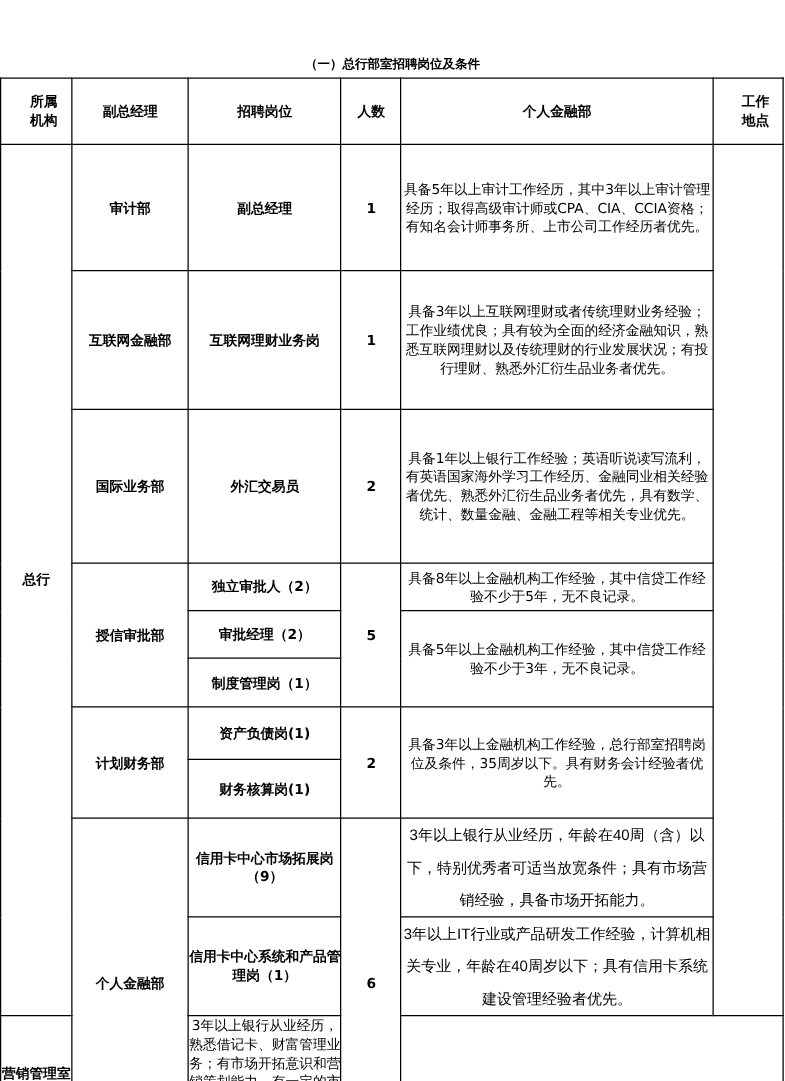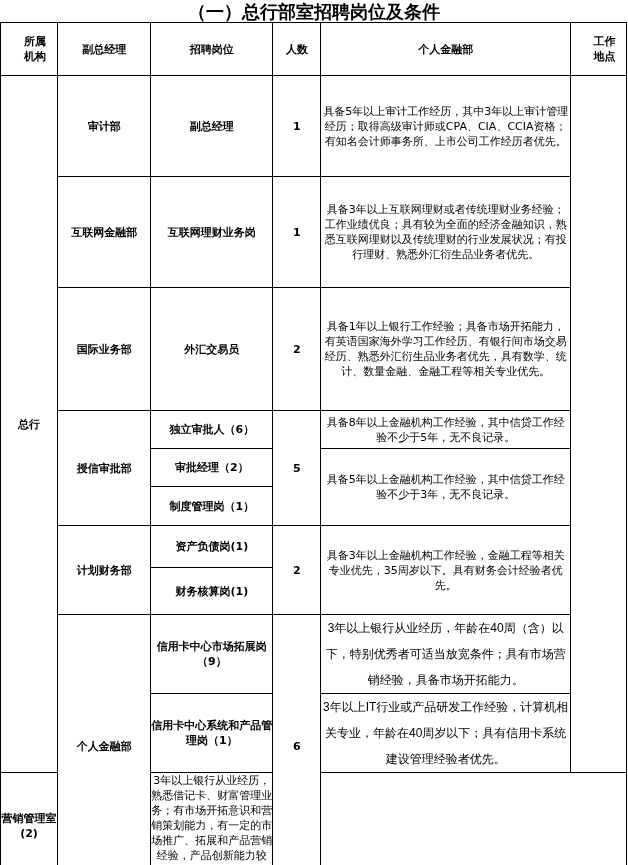--- a/index.html
+++ b/index.html
@@ -15,26 +15,27 @@
     color: #000000;
   }
   .page {
     position: relative;
     width: 628px;
     height: 865px;
     box-sizing: border-box;
   }
   .doc-title {
     text-align: center;
-    font-size: 18px;
+    font-size: 10px;
     font-weight: bold;
     line-height: 21px;
     padding-top: 1px;
     letter-spacing: 0px;
     white-space: nowrap;
+    margin-top: 40px;
   }
   table.recruit {
     border-collapse: collapse;
     table-layout: fixed;
     width: 627px;
     margin: 0;
     border: 1px solid #000;
   }
   table.recruit td {
     border: 1px solid #000;
@@ -141,43 +142,43 @@
         <td class="dept" style="height:110px">互联网金融部</td>
         <td class="post">互联网理财业务岗</td>
         <td class="num">1</td>
         <td class="cond">具备3年以上互联网理财或者传统理财业务经验；工作业绩优良；具有较为全面的经济金融知识，熟悉互联网理财以及传统理财的行业发展状况；有投行理财、熟悉外汇衍生品业务者优先。</td>
       </tr>
 
       <tr>
         <td class="dept" style="height:122px">国际业务部</td>
         <td class="post">外汇交易员</td>
         <td class="num">2</td>
-        <td class="cond">具备1年以上银行工作经验；具备市场开拓能力，有英语国家海外学习工作经历、有银行间市场交易经历、熟悉外汇衍生品业务者优先，具有数学、统计、数量金融、金融工程等相关专业优先。</td>
+        <td class="cond">具备1年以上银行工作经验；英语听说读写流利，有英语国家海外学习工作经历、金融同业相关经验者优先、熟悉外汇衍生品业务者优先，具有数学、统计、数量金融、金融工程等相关专业优先。</td>
       </tr>
 
       <tr>
         <td class="dept" rowspan="3">授信审批部</td>
-        <td class="post" style="height:37px">独立审批人（6）</td>
+        <td class="post" style="height:37px">独立审批人（2）</td>
         <td class="num" rowspan="3">5</td>
         <td class="cond">具备8年以上金融机构工作经验，其中信贷工作经验不少于5年，无不良记录。</td>
       </tr>
 
       <tr>
         <td class="post" style="height:37px">审批经理（2）</td>
         <td class="cond" rowspan="2">具备5年以上金融机构工作经验，其中信贷工作经验不少于3年，无不良记录。</td>
       </tr>
       <tr>
         <td class="post" style="height:38px">制度管理岗（1）</td>
       </tr>
 
       <tr>
         <td class="dept" rowspan="2">计划财务部</td>
         <td class="post" style="height:41px">资产负债岗(1)</td>
         <td class="num" rowspan="2">2</td>
-        <td class="cond" rowspan="2">具备3年以上金融机构工作经验，金融工程等相关专业优先，35周岁以下。具有财务会计经验者优先。</td>
+        <td class="cond" rowspan="2">具备3年以上金融机构工作经验，总行部室招聘岗位及条件，35周岁以下。具有财务会计经验者优先。</td>
       </tr>
       <tr>
         <td class="post" style="height:46px">财务核算岗(1)</td>
       </tr>
 
       <tr>
         <td class="dept" rowspan="3">个人金融部</td>
         <td class="post" style="height:78px">信用卡中心市场拓展岗（9）</td>
         <td class="num" rowspan="3">6</td>
         <td class="cond light">3年以上银行从业经历，年龄在40周（含）以下，特别优秀者可适当放宽条件；具有市场营销经验，具备市场开拓能力。</td>

